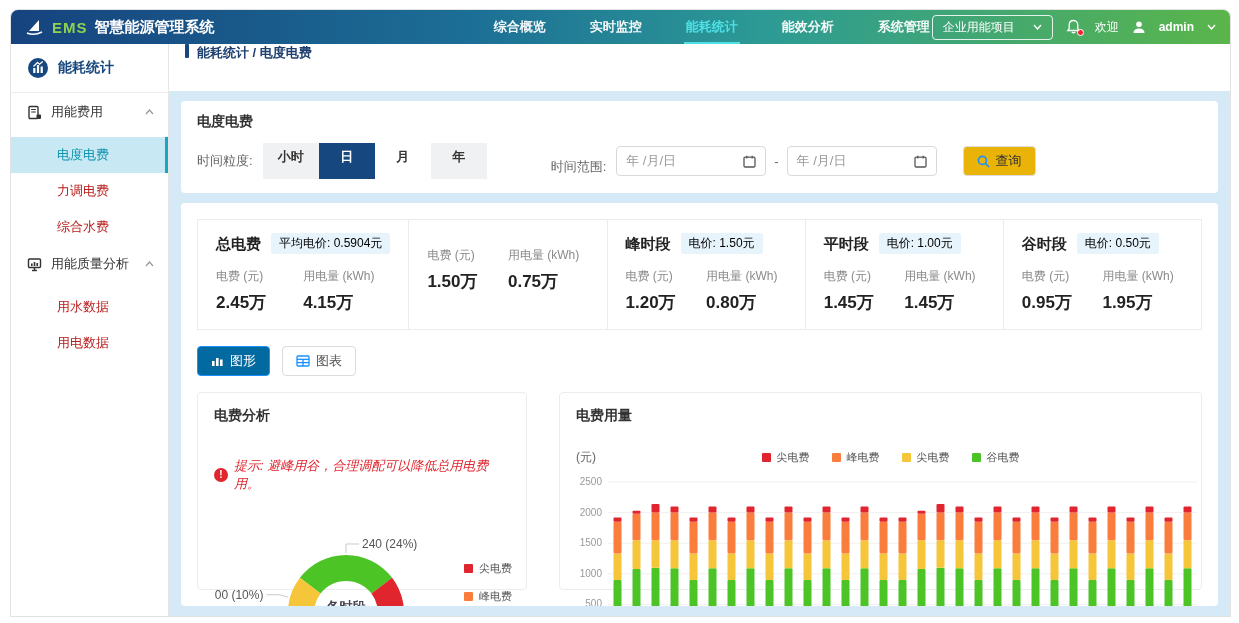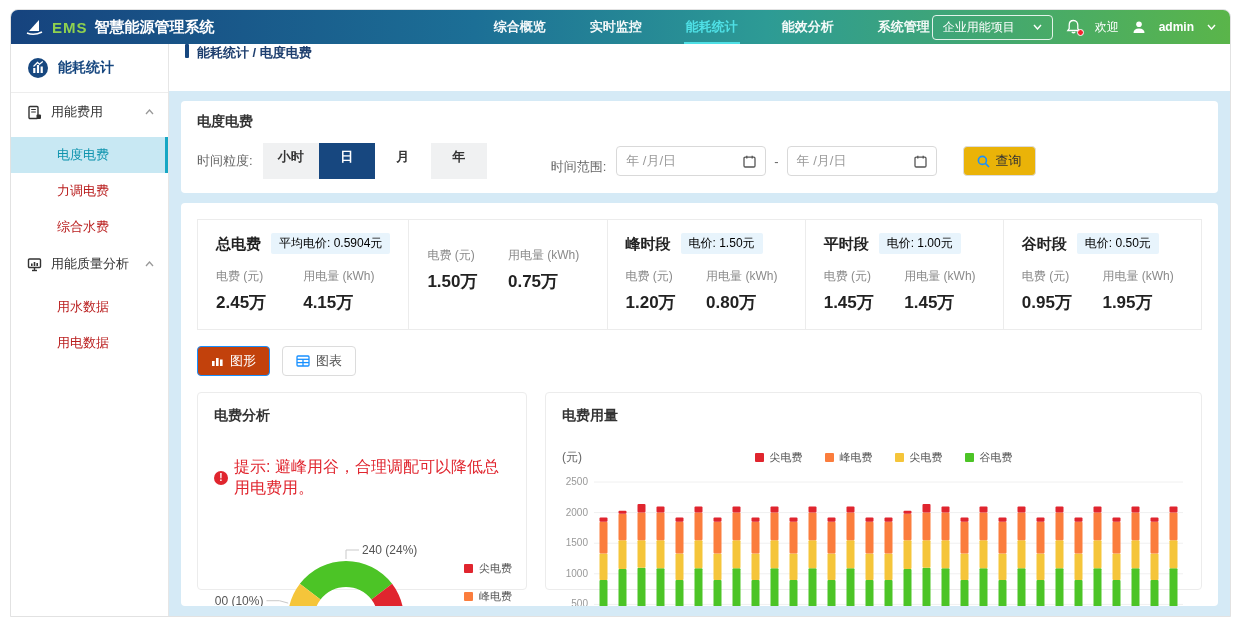--- a/index.html
+++ b/index.html
@@ -76,32 +76,32 @@
   .stat-badge { margin-left:10px; font-size:12px; color:#000000; background:#e8f4fc; padding:2px 8px;
     border-radius:2px; white-space:nowrap; }
   .stat-cols { display:flex; margin-top:14px; }
   .stat-col { width:50%; }
   .stat-sub { font-size:12px; color:#8a8a8a; white-space:nowrap; }
   .stat-val { font-size:17px; font-weight:700; color:#222; margin-top:6px; }
 
   .toggle-row { display:flex; margin:16px 0 0; flex:none; }
   .btn { height:30px; padding:0 13px; border-radius:4px; display:flex; align-items:center; gap:6px;
     font-size:13px; cursor:pointer; }
-  .btn-graph { background:#c2410c; color:#fff; border:1px solid #1890ff; }
+  .btn-graph { background:#0369a1; color:#fff; border:1px solid #1890ff; }
   .btn-table { background:#fff; color:#555; border:1px solid #dcdcdc; margin-left:12px; }
 
-  .charts-row { display:flex; gap:18px; margin-top:16px; flex:1; min-height:0; }
+  .charts-row { display:flex; gap:32px; margin-top:16px; flex:1; min-height:0; }
   .chart-card { border:1px solid #ececec; border-radius:4px; padding:14px 16px; background:#fff; }
   .pie-card { width:330px; flex:none; position:relative; }
   .bar-card { flex:1; min-width:0; }
   .chart-title { font-size:14px; font-weight:700; color:#333; }
   .tip-row { margin-top:32px; display:flex; align-items:center; justify-content:center; gap:6px; }
   .tip-icon { width:14px; height:14px; flex:none; border-radius:50%; background:#e0252e; color:#fff;
     font-size:10px; font-weight:700; text-align:center; line-height:14px; }
-  .tip-text { font-size:16px; color:#e0252e; }
+  .tip-text { font-size:13px; color:#e0252e;font-style:italic; }
   .pie-wrap { margin-top:14px; }
   .legend-v { position:absolute; right:14px; top:168px; display:flex; flex-direction:column; gap:13px; }
   .legend-item { display:flex; align-items:center; gap:6px; }
   .legend-sw { width:9px; height:9px; border-radius:1px; flex:none; }
   .legend-label { font-size:11px; color:#555; white-space:nowrap; }
   .bar-head-row { display:flex; align-items:center; margin-top:24px; }
   .unit-label { font-size:12px; color:#666; }
   .legend-h { flex:1; display:flex; justify-content:center; gap:22px; }
 </style>
 </head>

